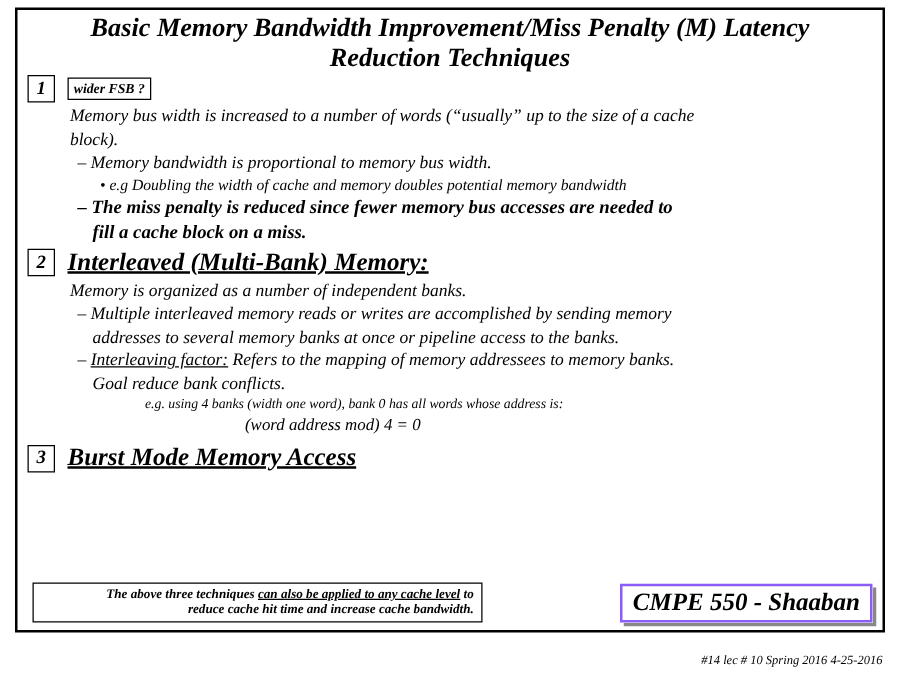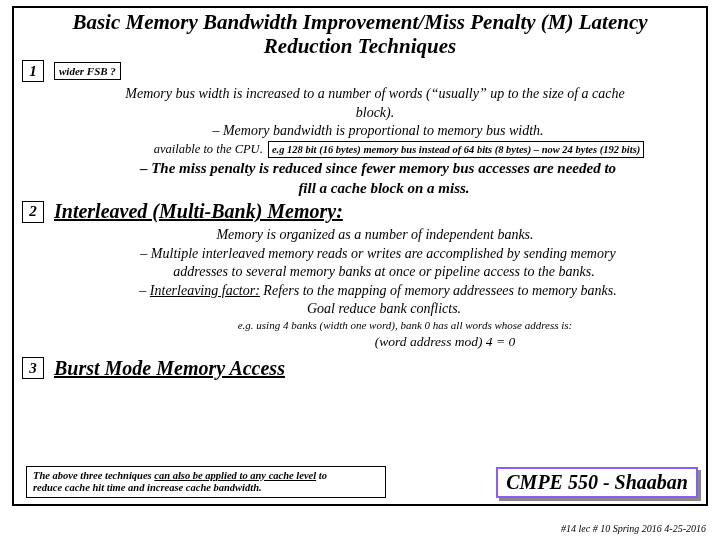--- a/index.html
+++ b/index.html
@@ -33,37 +33,37 @@
     font-weight: bold; font-size: 20px; text-decoration: underline;
     flex: 1 1 auto;
   }
   .aside-box {
     border: 1.5px solid #000; font-weight: bold; font-size: 11px;
     padding: 2px 4px; white-space: nowrap;
   }
   .body {
     padding: 0 12px 0 42px; font-size: 14px; line-height: 1.25;
   }
-  .body p { margin: 1px 0; text-align: center; }
+  .body p { margin: 1px 0; }
   .dash { padding-left: 18px; text-indent: -12px; }
   .dash::before { content: "–  "; }
   .dot { padding-left: 36px; text-indent: -12px; font-size: 12.5px; }
   .dot::before { content: "•  "; }
   .inline-box {
     display: inline-block; border: 1.5px solid #000;
     font-weight: bold; font-size: 10.5px; padding: 1px 3px;
     vertical-align: baseline; margin-left: 2px;
   }
   .indent2 { padding-left: 60px; font-size: 11px; }
   .b { font-weight: bold; }
   .u { text-decoration: underline; }
   .footer-note {
     position: absolute; left: 12px; bottom: 6px;
     border: 1.5px solid #000; font-size: 10.5px; font-weight: bold;
-    padding: 3px 6px; width: 360px; line-height: 1.15;
+    padding: 3px 6px; width: 360px; line-height: 1.15; text-align: right;
   }
   .footer-note .u { text-decoration: underline; }
   .course-badge {
     position: absolute; right: 8px; bottom: 6px;
     border: 2px solid #8b5cf6; box-shadow: 3px 3px 0 #888;
     font-weight: bold; font-size: 20px; padding: 2px 8px;
     font-family: "Times New Roman", serif;
   }
   .page-meta {
     position: absolute; right: 14px; bottom: 6px;
@@ -80,24 +80,21 @@
   </div>
 
   <div class="section-head">
     <div class="numbox">1</div>
     <div class="aside-box">wider FSB ?</div>
   </div>
   <div class="body">
     <p>Memory bus width is increased to a number of words  (“usually” up to the size of a cache</p>
     <p>block).</p>
     <p class="dash">Memory bandwidth is proportional to memory bus width.</p>
-    <p style="padding-left:48px;font-size:12.5px;">
-      <span>available to the CPU.</span>
-      <span class="inline-box">e.g 128 bit (16 bytes) memory bus instead of 64 bits (8 bytes) – now 24 bytes (192 bits)</span>
-    </p>
+    <p class="dot">e.g  Doubling the width of cache and memory doubles potential memory bandwidth</p>
     <p class="dash b" style="font-size:15px;">The miss penalty is reduced since fewer memory bus accesses are needed to</p>
     <p class="b" style="padding-left:18px;font-size:15px;">fill a cache block on a miss.</p>
   </div>
 
   <div class="section-head">
     <div class="numbox">2</div>
     <div class="sec-title">Interleaved (Multi-Bank) Memory:</div>
   </div>
   <div class="body">
     <p>Memory is organized as a number of independent banks.</p>

